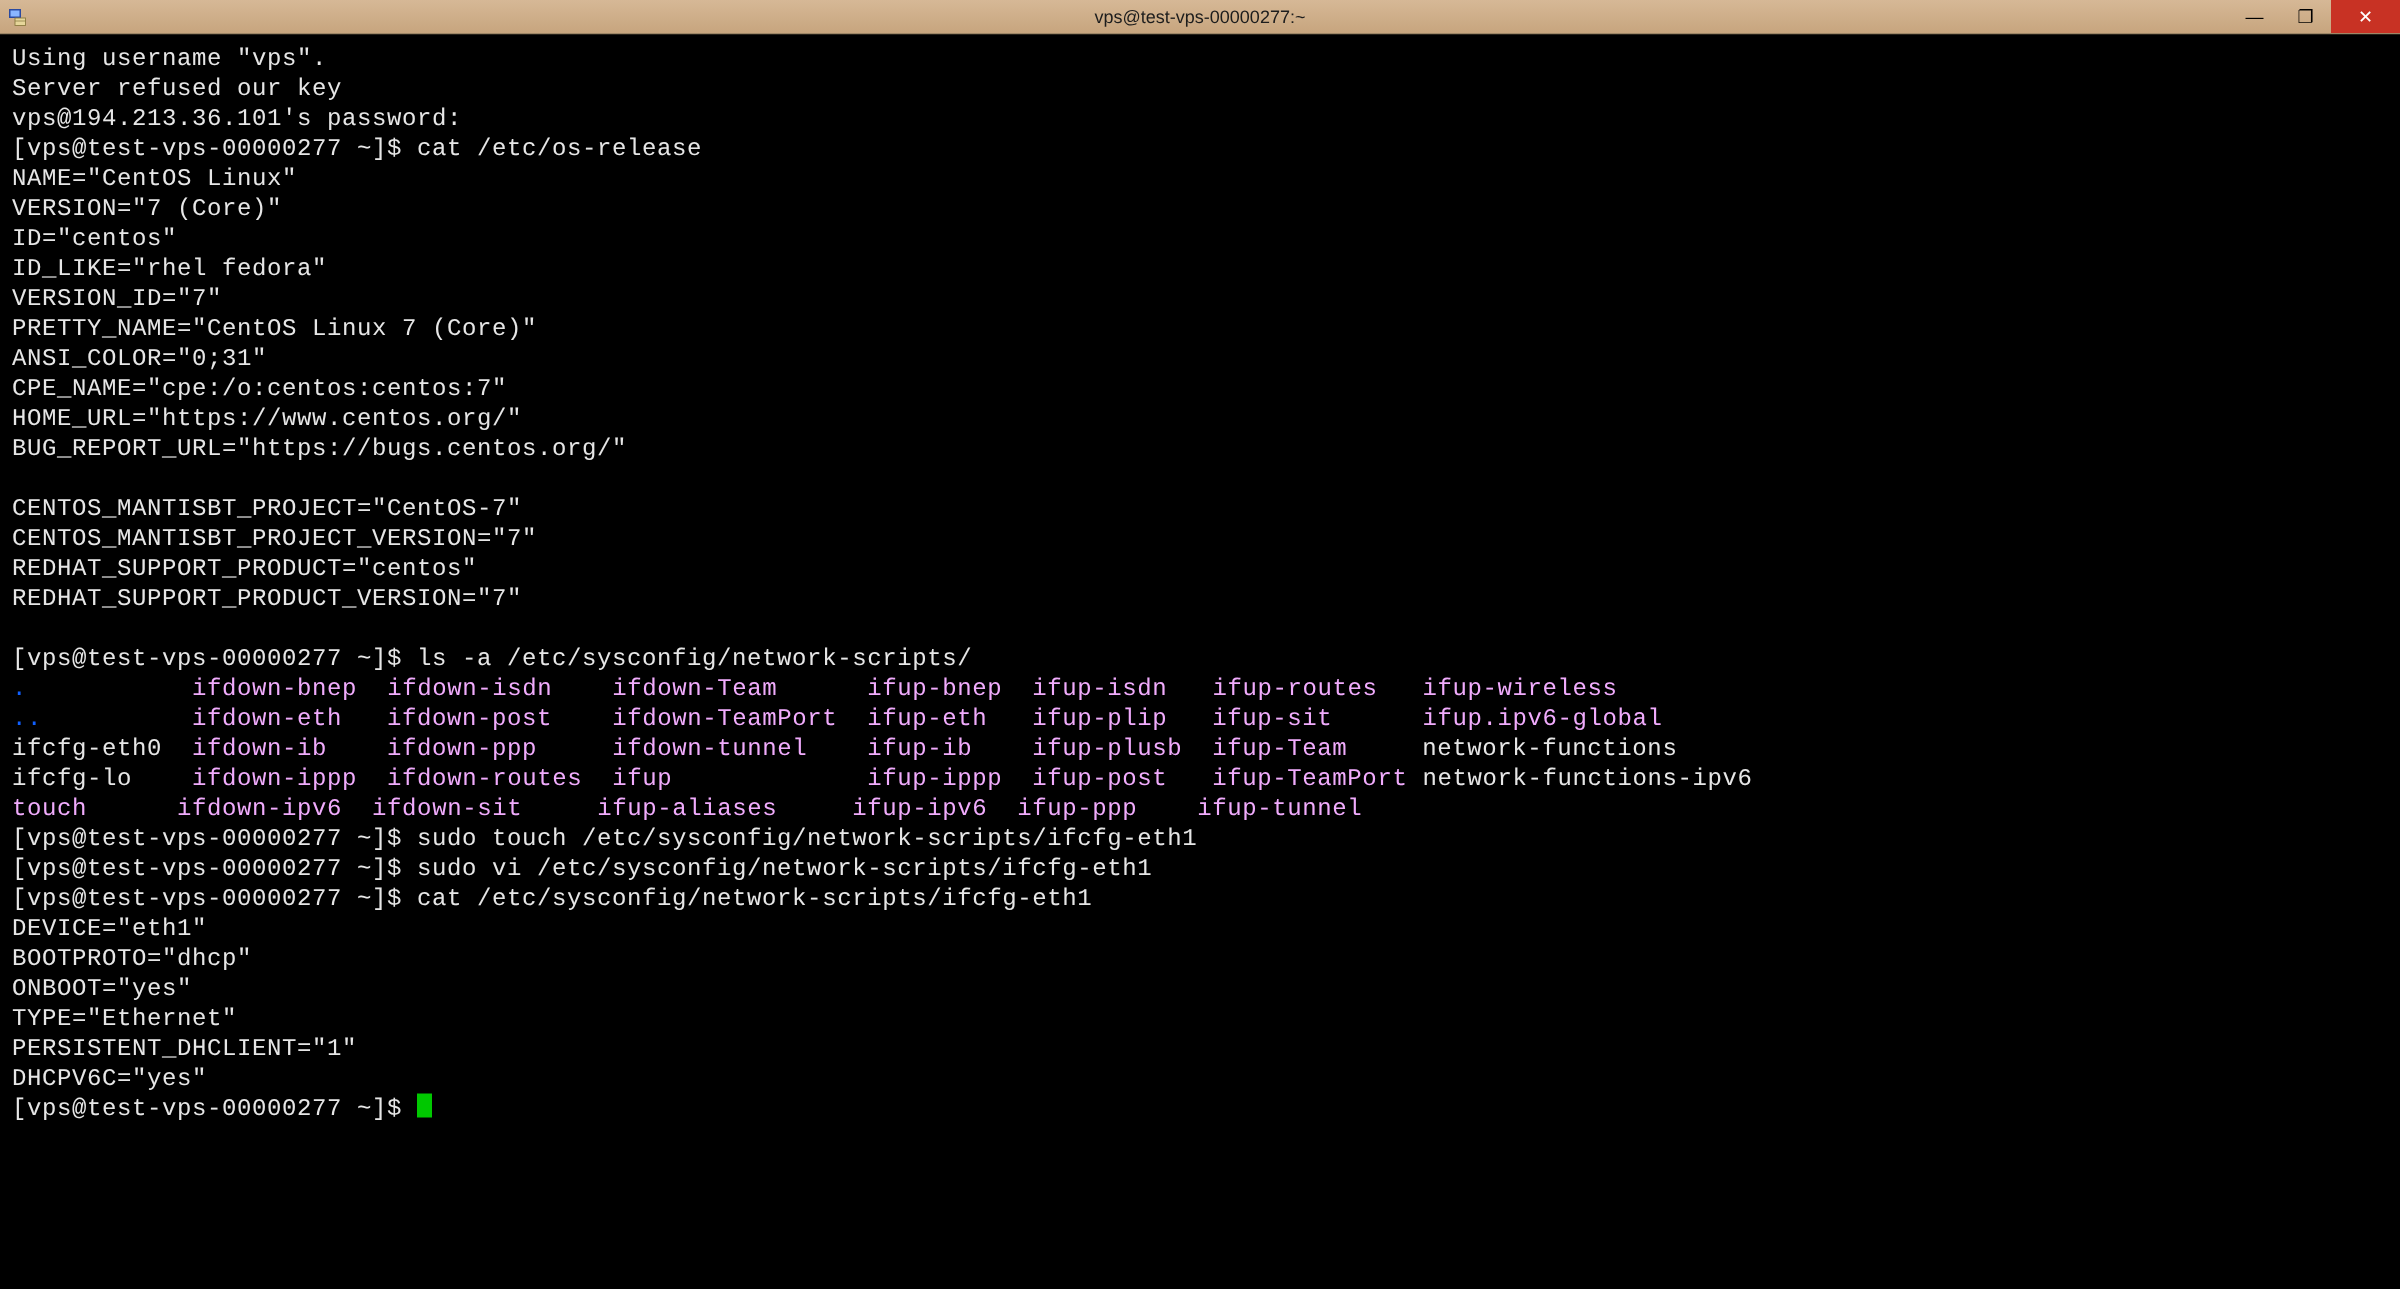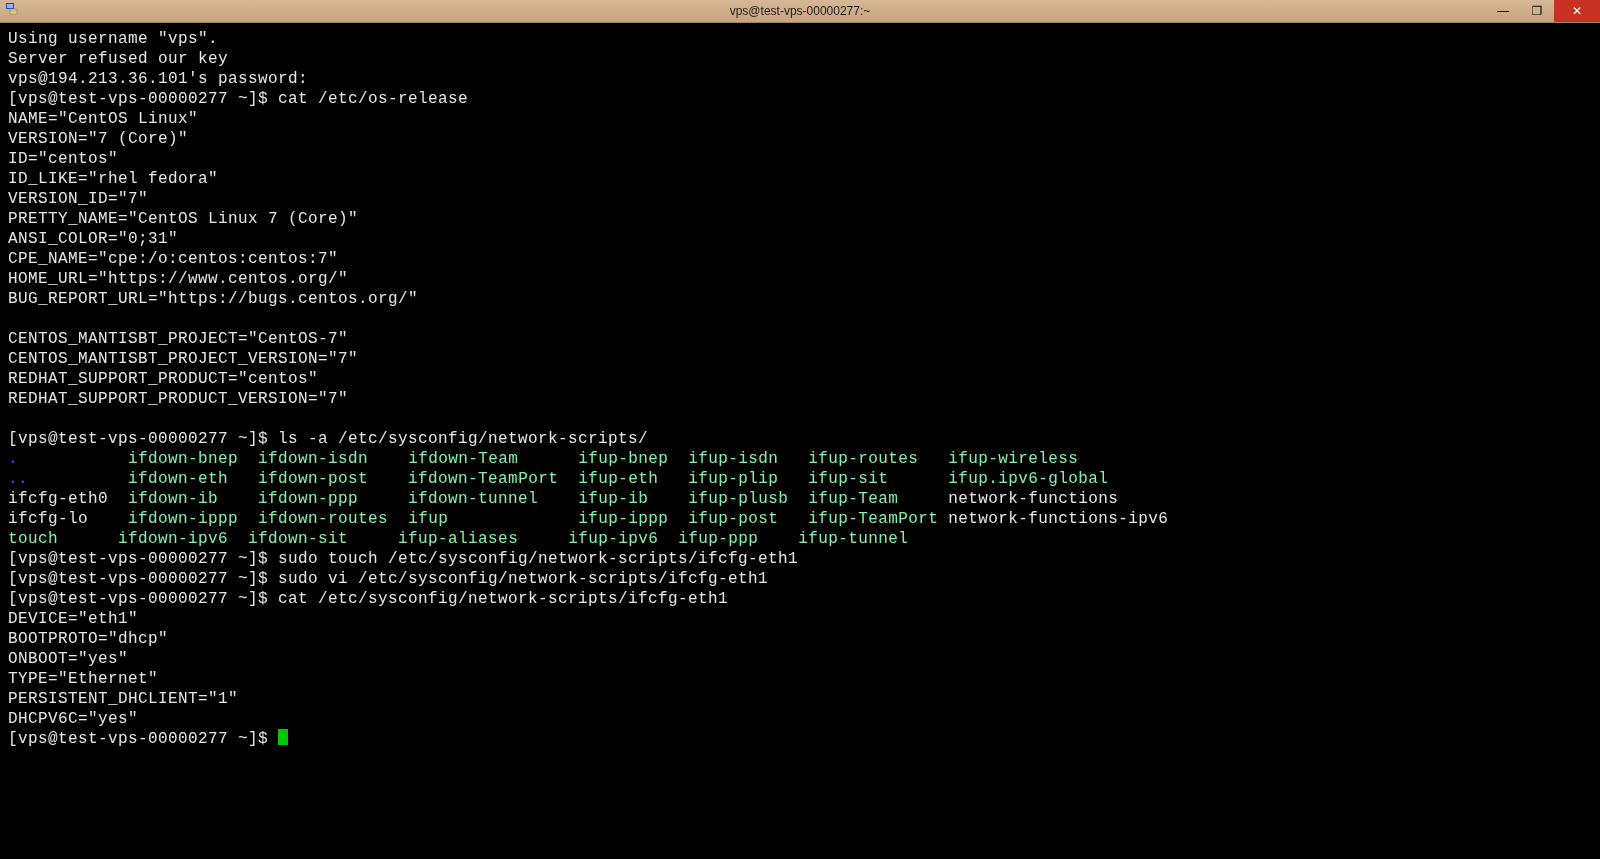--- a/index.html
+++ b/index.html
@@ -1,26 +1,26 @@
 <!DOCTYPE html>
 <html><head>
 <meta charset="utf-8">
 <style>
   html,body{margin:0;padding:0;height:100%;overflow:hidden;font-family:"Segoe UI",Tahoma,Arial,sans-serif;font-size:12px;}
   .window{width:1600px;height:859px;background:#000;display:flex;flex-direction:column;}
-  .titlebar{height:22px;background:linear-gradient(#d6b896,#c7a57e);display:flex;position:relative;border-bottom:1px solid #9e8767;}
+  .titlebar{height:22px;background:linear-gradient(#d6b896,#c7a57e);display:flex;align-items:center;position:relative;border-bottom:1px solid #9e8767;}
   .titlebar-icon{width:16px;height:16px;margin:0 4px 0 4px;display:flex;align-items:center;justify-content:center;}
   .titlebar-title{position:absolute;left:0;right:0;text-align:center;color:#1d1d1d;line-height:22px;pointer-events:none;}
   .win-controls{margin-left:auto;display:flex;height:100%;}
   .win-btn{width:34px;height:100%;display:flex;align-items:center;justify-content:center;color:#000;}
   .win-btn.close{background:#c83224;color:#fff;width:46px;}
   .terminal{flex:1;background:#000;color:#e6e6e6;overflow-y:auto;overflow-x:hidden;position:relative;}
   .terminal-inner{padding:6px 8px 8px 8px;}
   pre.term{margin:0;font-family:"Consolas","Liberation Mono","Courier New",monospace;font-size:16px;line-height:20px;white-space:pre;letter-spacing:0.4px;}
-  .c-green{color:#86efac;}
+  .c-green{color:#f0abfc;}
   .c-blue{color:#1060ff;}
   .cursor{display:inline-block;width:10px;height:16px;background:#00c800;vertical-align:-2px;}
   
   .terminal::-webkit-scrollbar{width:16px;background:#ddd;}
   .terminal::-webkit-scrollbar-thumb{background:#bbb;}
 </style>
 </head>
 <body>
 
 <div class="window">

